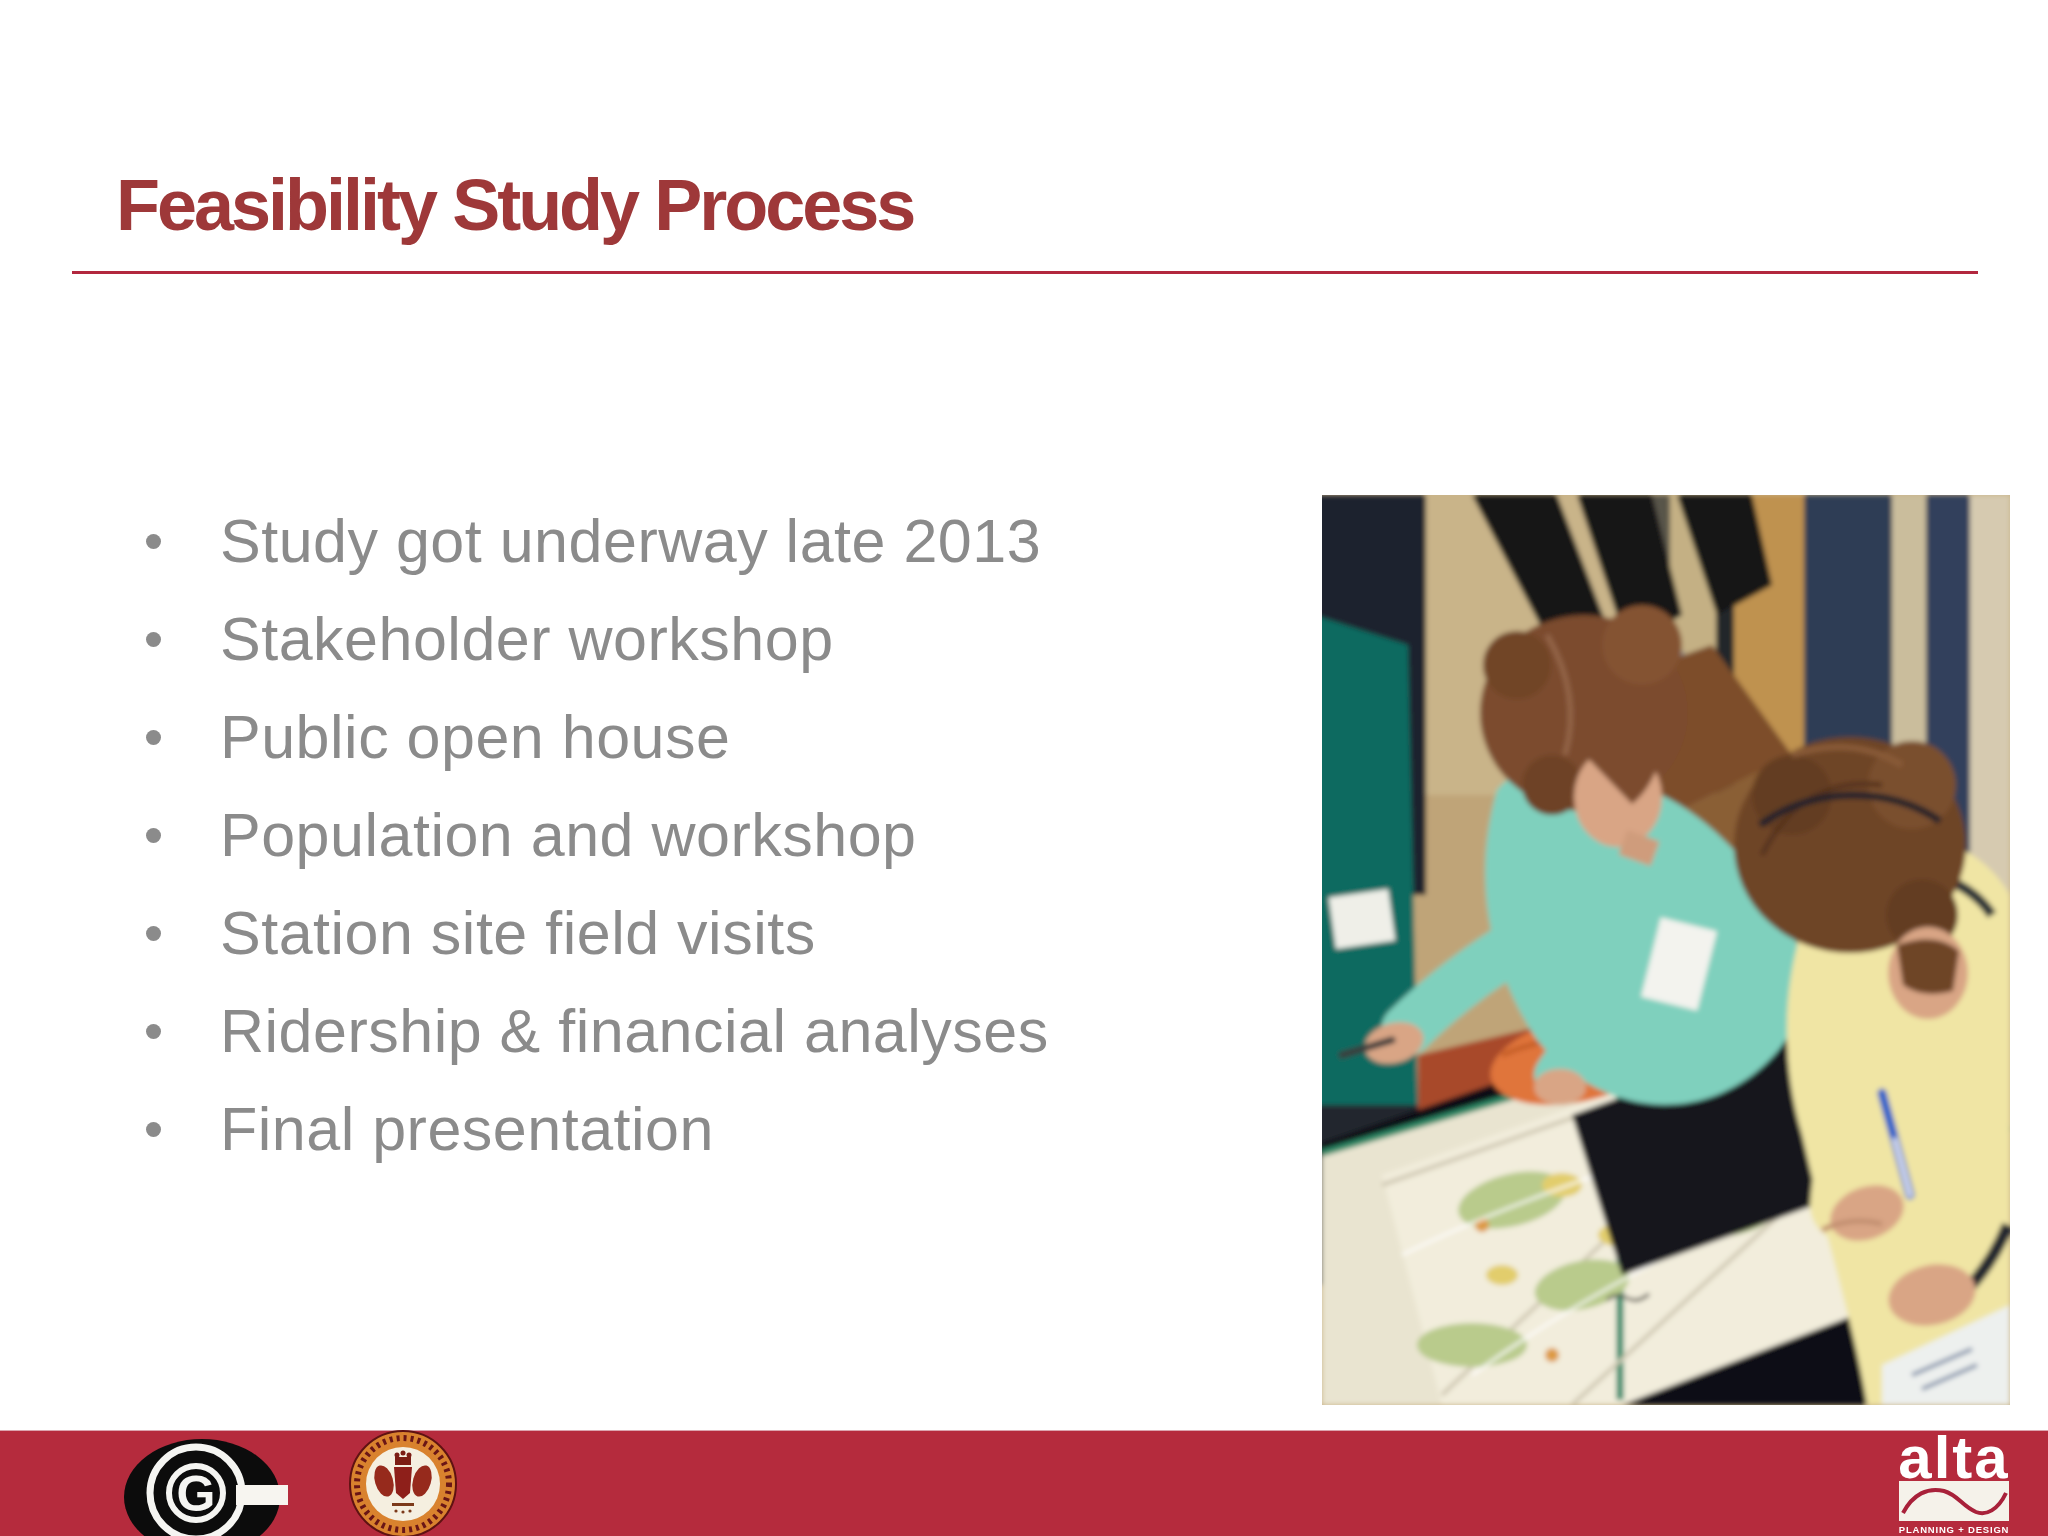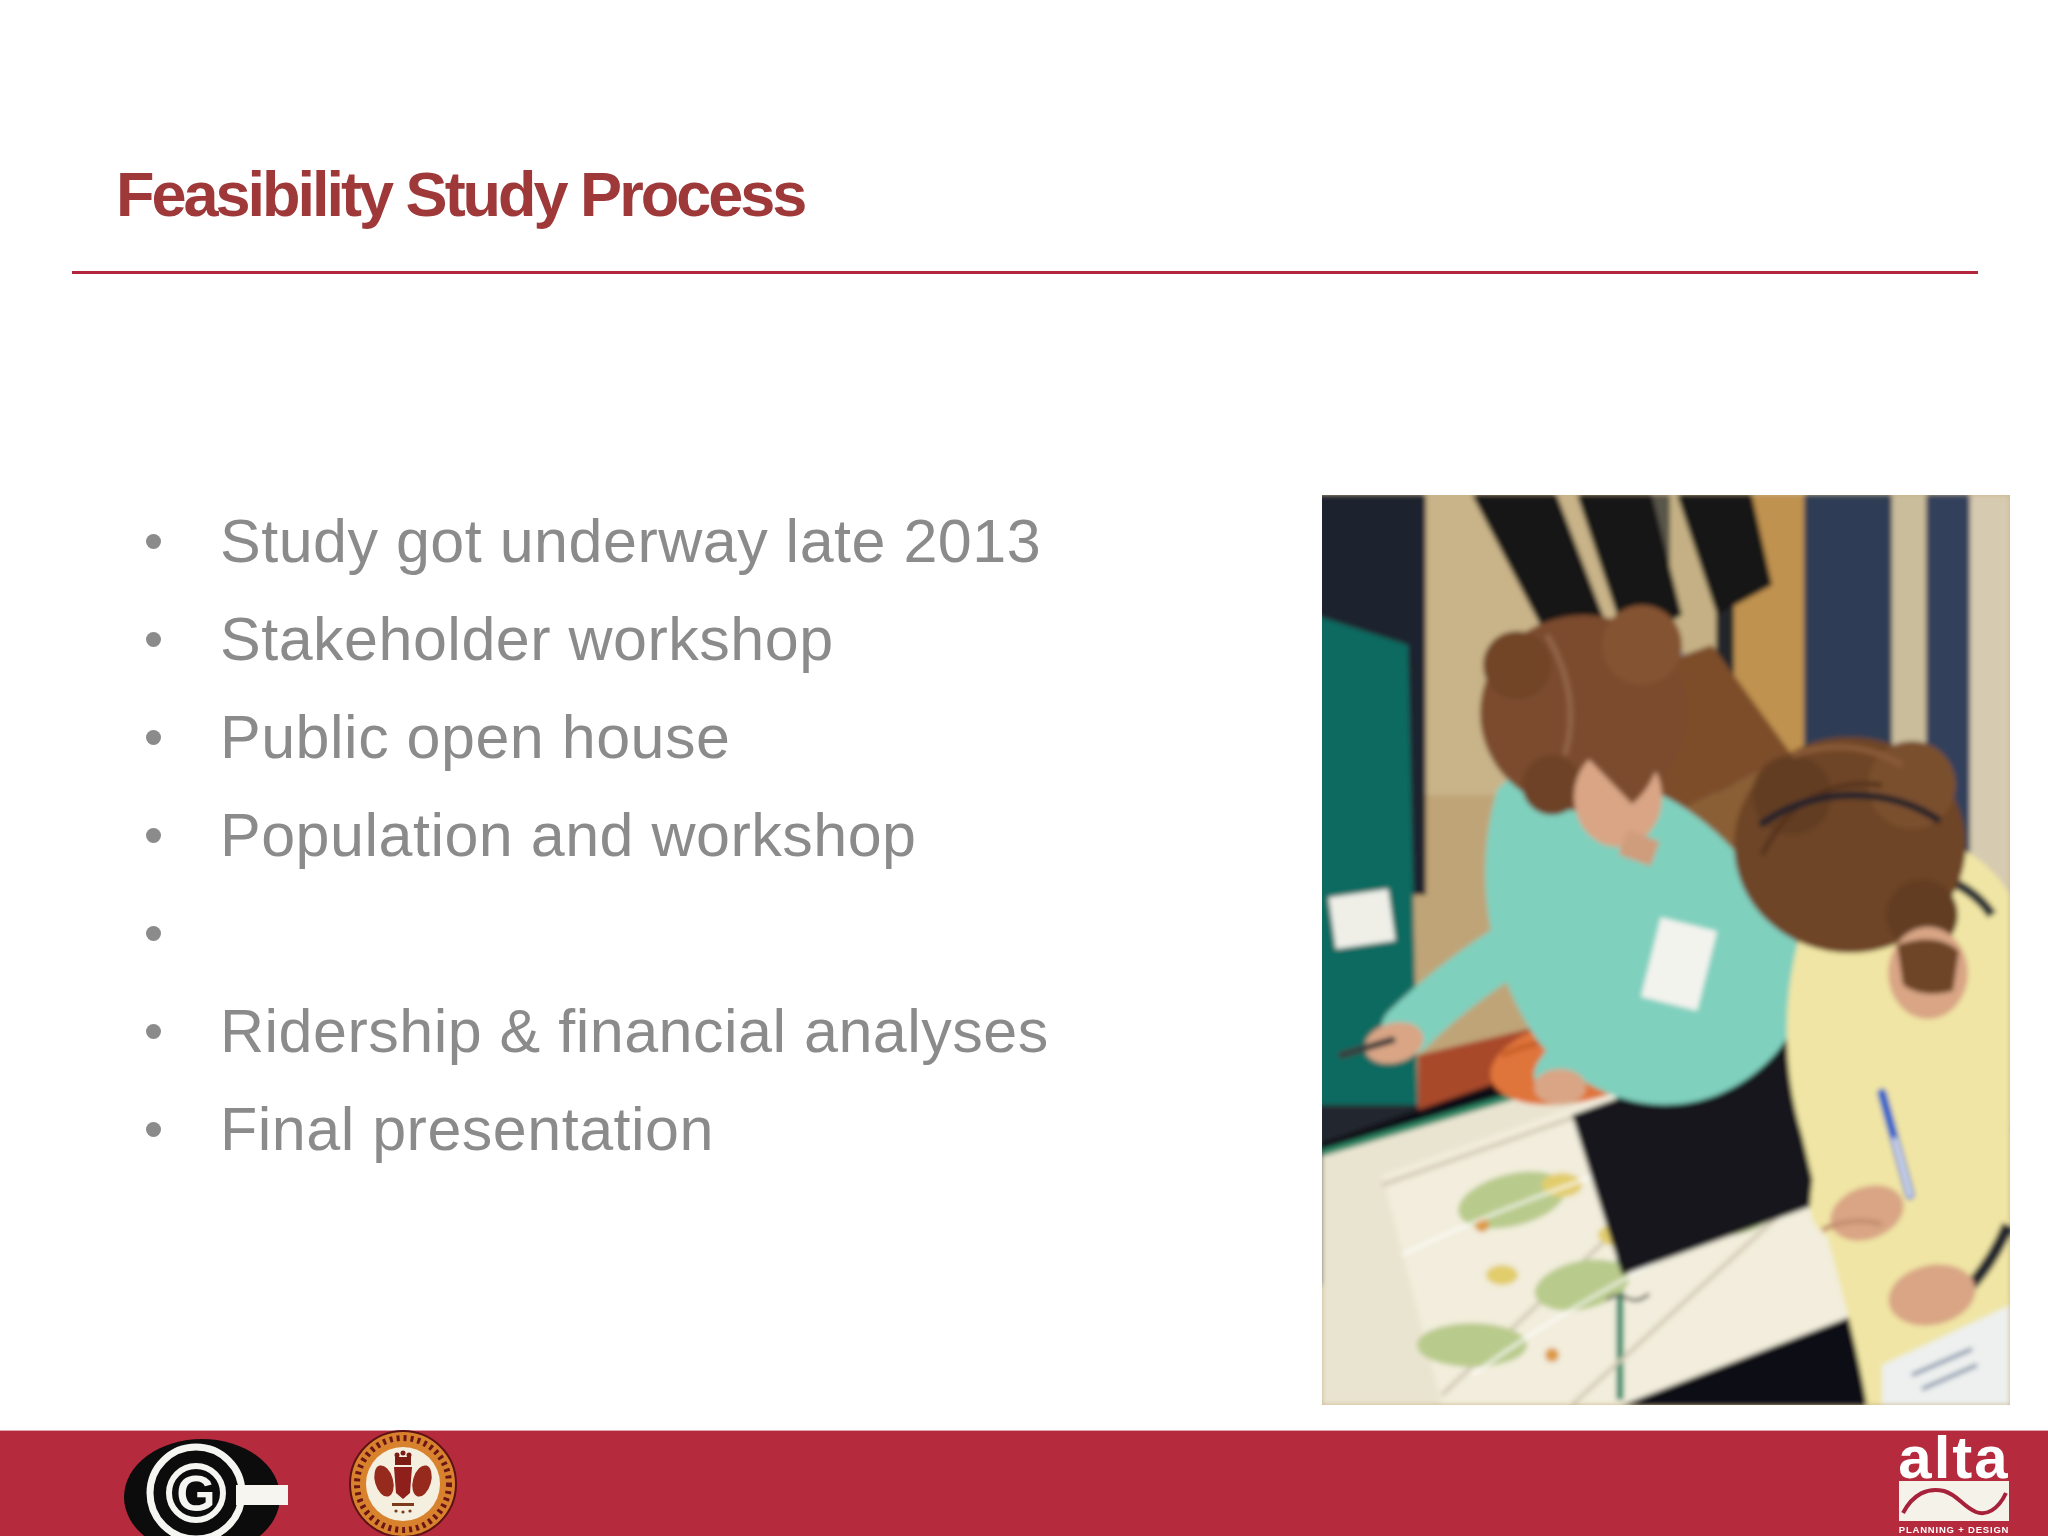--- a/index.html
+++ b/index.html
@@ -12,21 +12,21 @@
   #slide{
     position:relative;
     width:2048px;height:1536px;
     background:#ffffff;
     overflow:hidden;
     font-family:"Liberation Sans", sans-serif;
   }
   .slide-title{
     position:absolute;
     left:116px;top:116px;
-    font-size:63px;
+    font-size:72px;
     font-weight:bold;
     letter-spacing:-3px;
     color:var(--title-red);
     white-space:nowrap;
   }
   .title-rule{
     position:absolute;
     left:72px;top:271px;
     width:1906px;height:3px;
     background:var(--line-red);
@@ -114,20 +114,21 @@
     <li>
         <span class="dot"></span>
         <span>Public open house</span>
       </li>
     <li>
         <span class="dot"></span>
         <span>Population and workshop</span>
       </li>
     <li>
         <span class="dot"></span>
+        <span>Station site field visits</span>
       </li>
     <li>
         <span class="dot"></span>
         <span>Ridership &amp; financial analyses</span>
       </li>
     <li>
         <span class="dot"></span>
         <span>Final presentation</span>
       </li>
   </ul>

